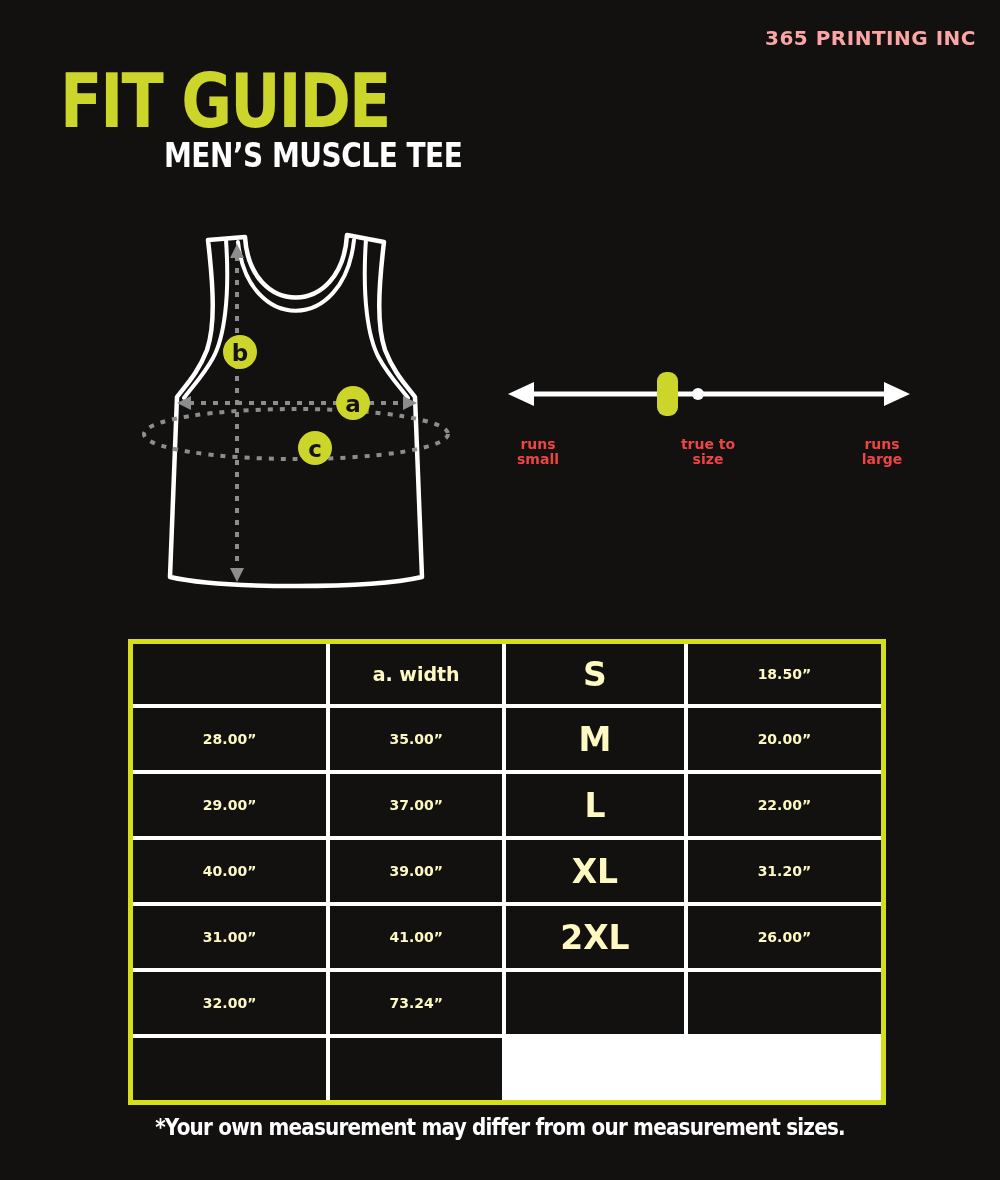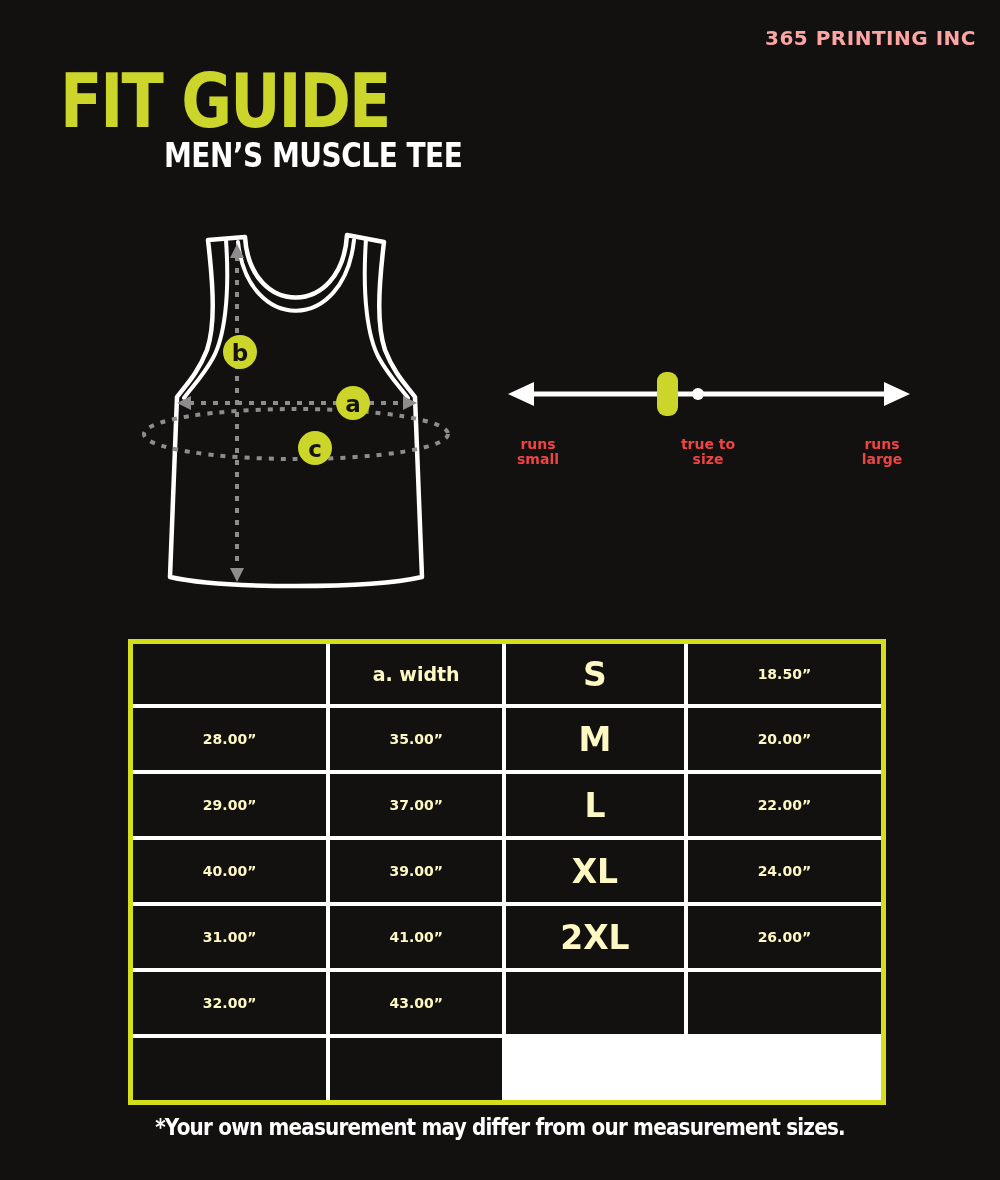--- a/index.html
+++ b/index.html
@@ -194,28 +194,28 @@
     <div class="cell value">20.00”</div>
     <div class="cell value">29.00”</div>
     <div class="cell value">37.00”</div>
 
     <div class="cell size">L</div>
     <div class="cell value">22.00”</div>
     <div class="cell value">40.00”</div>
     <div class="cell value">39.00”</div>
 
     <div class="cell size">XL</div>
-    <div class="cell value">24.00”</div>
+    <div class="cell value">31.20”</div>
     <div class="cell value">31.00”</div>
     <div class="cell value">41.00”</div>
 
     <div class="cell size">2XL</div>
     <div class="cell value">26.00”</div>
     <div class="cell value">32.00”</div>
-    <div class="cell value">43.00”</div>
+    <div class="cell value">73.24”</div>
 
     <div class="cell size"></div>
     <div class="cell value"></div>
     <div class="cell value"></div>
     <div class="cell value"></div>
   </div>
 
   <div class="footnote">*Your own measurement may differ from our measurement sizes.</div>
 
 </div>

